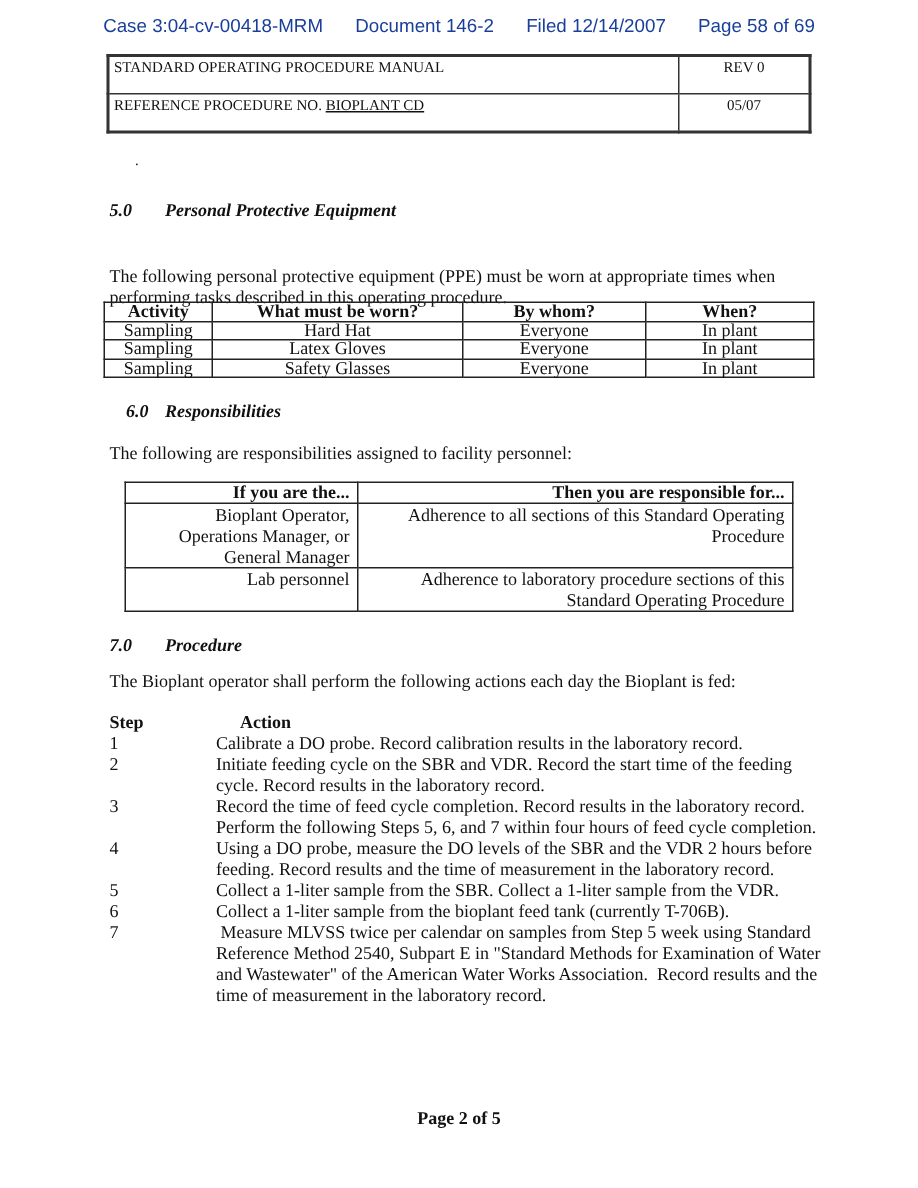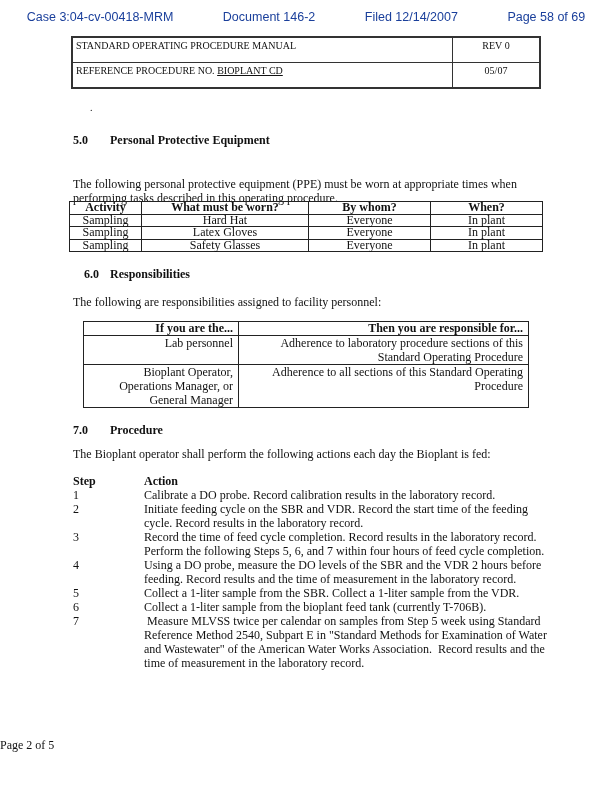--- a/index.html
+++ b/index.html
@@ -5,33 +5,33 @@
   html, body { margin: 0; padding: 0; }
   body {
     width: 612px; height: 792px; background: #ffffff; position: relative; overflow: hidden;
     font-family: "Liberation Serif", serif; color: #111; font-size: 12px;
   }
   .stamp {
     position: absolute; top: 10px; left: 0; width: 612px; text-align: center;
     font-family: "Liberation Sans", sans-serif; font-size: 12.5px; color: #1a3f9b;
     white-space: nowrap;
   }
-  .stamp span { margin: 0 23px; }
+  .stamp span { margin: 0 9px; }
   .hdr {
     position: absolute; left: 71px; top: 36px; width: 470px;
     border: 2px solid #333; border-collapse: collapse;
   }
   .hdr td {
     border: 1.5px solid #333; font-size: 10px; vertical-align: top; padding: 2px 3px;
     height: 20px; line-height: 12px;
   }
   .hdr td.r { text-align: center; width: 80px; }
   .hdr u { text-decoration: underline; }
   .dot { position: absolute; left: 90px; top: 102px; font-size: 10px; }
-  .sec { position: absolute; left: 73px; font-weight: bold; font-size: 12px; }
+  .sec { position: absolute; left: 73px; font-weight: bold; font-size: 12px; font-style: italic; }
   .sec .num { display: inline-block; width: 37px; }
   .para { position: absolute; left: 73px; width: 470px; font-size: 12px; line-height: 14px; }
   table.ppe {
     position: absolute; left: 69px; top: 201px; width: 474px; border-collapse: collapse;
     border: 1.5px solid #222;
   }
   table.ppe td, table.ppe th {
     border: 1px solid #222; padding: 0 3px; font-size: 12px; line-height: 11.5px; height: 11.5px; text-align: center;
   }
   table.ppe th { font-weight: bold; }
@@ -40,22 +40,22 @@
     border: 1.5px solid #222;
   }
   table.resp td, table.resp th {
     border: 1px solid #222; padding: 0 5px; font-size: 12px; line-height: 14px; text-align: right; vertical-align: top;
   }
   table.resp th { font-weight: bold; line-height: 13px; }
   .steps { position: absolute; left: 73px; top: 474px; width: 475px; font-size: 12px; line-height: 14px; }
   .steprow { display: flex; }
   .steprow .sn { width: 71px; flex: none; }
   .steprow .sa { flex: 1; }
-  .steprow.head { font-weight: bold; }
-  .footer { position: absolute; top: 738px; left: 0; width: 612px; text-align: left; font-size: 12px; }
+  .steprow.head { font-weight: bold; gap: 16px; }
+  .footer { position: absolute; top: 738px; left: 0; width: 612px; text-align: center; font-size: 12px; font-weight: bold; }
 </style>
 </head>
 <body>
 
 <div class="stamp">
   <span>Case 3:04-cv-00418-MRM</span>
   <span>Document 146-2</span>
   <span>Filed 12/14/2007</span>
   <span>Page 58 of 69</span>
 </div>
@@ -124,26 +124,26 @@
   <colgroup>
       <col style="width:155px">
       <col>
     </colgroup>
   <tbody>
       <tr>
     <th>If you are the...</th>
     <th>Then you are responsible for...</th>
   </tr>
   <tr>
+    <td style="height:42px;">Bioplant Operator, Operations Manager, or General Manager</td>
+    <td>Adherence to all sections of this Standard Operating Procedure</td>
+  </tr>
+  <tr>
     <td style="height:28px;">Lab personnel</td>
     <td>Adherence to laboratory procedure sections of this Standard Operating Procedure</td>
-  </tr>
-  <tr>
-    <td style="height:42px;">Bioplant Operator, Operations Manager, or General Manager</td>
-    <td>Adherence to all sections of this Standard Operating Procedure</td>
   </tr>
 </tbody>
   </table>
 
 <div class="sec" style="top:423px;">
   <span class="num">7.0</span><span>Procedure</span>
 </div>
 <div class="para" style="top:447px;">The Bioplant operator shall perform the following actions each day the Bioplant is fed:</div>
 
 <div class="steps">

